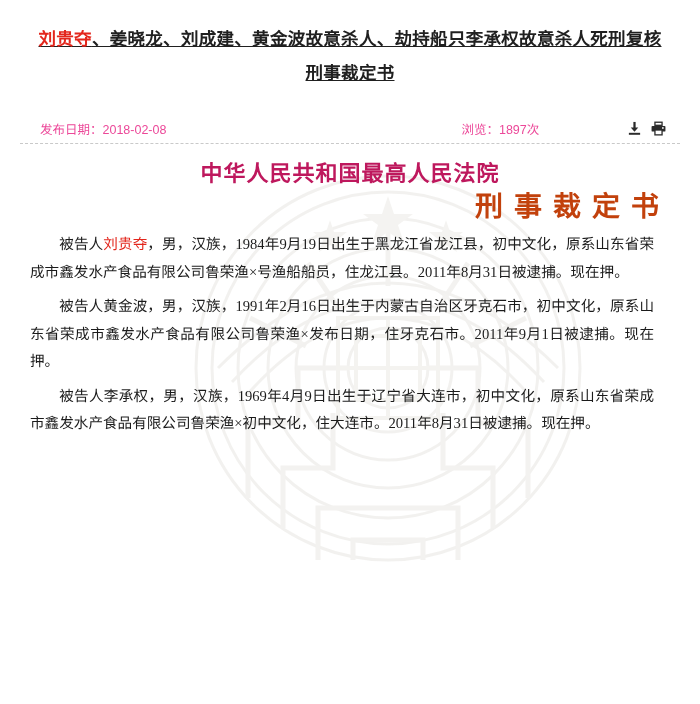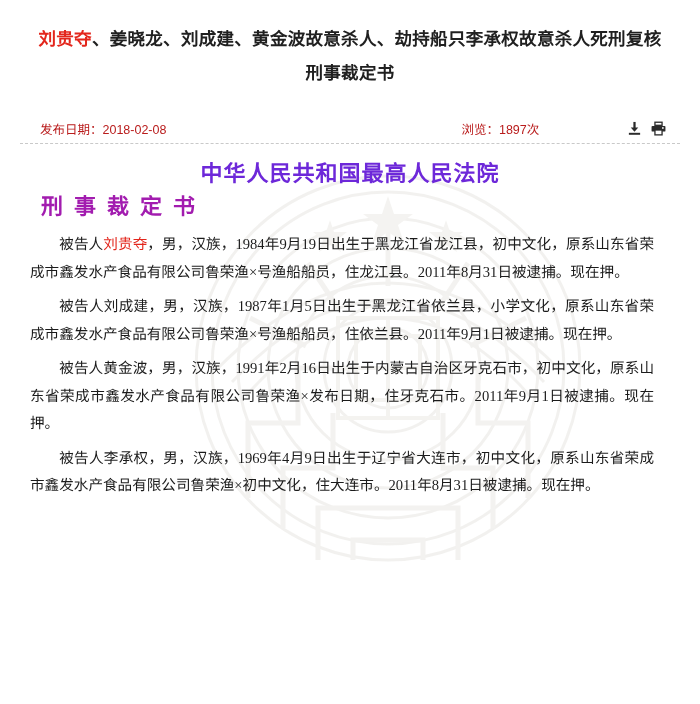--- a/index.html
+++ b/index.html
@@ -35,34 +35,35 @@
     position:relative;z-index:2;
     margin:0;
     padding:22px 38px 0 38px;
     text-align:center;
     font-family:"Liberation Sans","DejaVu Sans",sans-serif;
     font-size:17.5px;
     font-weight:700;
     line-height:34px;
     letter-spacing:0.3px;
     color:#202020;
+    text-decoration:underline;
   }
   .doc-title .hl{color:#e3261c;}
 
   
   .meta-bar{
     position:relative;z-index:2;
     margin:24px 20px 0 20px;
     height:29px;
     display:flex;
     align-items:center;
     border-bottom:1px dashed #c9c9c9;
     font-family:"Liberation Sans","DejaVu Sans",sans-serif;
     font-size:12.5px;
-    color:#b91c1c;
+    color:#ec4899;
   }
   .meta-left{ margin-left:20px; white-space:nowrap; }
   .meta-center{ margin-left:295px; white-space:nowrap; }
   .meta-actions{
     margin-left:auto;
     margin-right:14px;
     display:flex;
     align-items:center;
     gap:9px;
   }
@@ -80,32 +81,32 @@
     margin:0;
     padding:14px 30px 0 30px;
   }
   .court-name{
     margin:0;
     text-align:center;
     font-size:22px;
     font-weight:600;
     line-height:31px;
     letter-spacing:1px;
-    color:#6d28d9;
+    color:#be185d;
     font-family:"Liberation Serif","DejaVu Serif",serif;
   }
   .doc-kind{
     margin:2px 0 0 0;
-    text-align:left;
-    font-size:22px;
+    text-align:right;
+    font-size:28px;
     font-weight:600;
     line-height:31px;
     letter-spacing:11px;
     text-indent:11px;
-    color:#a21caf;
+    color:#c2410c;
     font-family:"Liberation Serif","DejaVu Serif",serif;
   }
   .para{
     margin:7px 16px 0 0;
     text-indent:2em;
     font-size:14.6px;
     line-height:27.5px;
     text-align:justify;
     text-justify:inter-ideograph;
     color:#1b1b1b;
@@ -187,23 +188,20 @@
 
   <div class="doc-body">
     <div class="court-name">中华人民共和国最高人民法院</div>
     <div class="doc-kind">刑事裁定书</div>
 
     <p class="para">
       <span>被告人</span><span class="hl">刘贵夺</span><span>，男，汉族，1984年9月19日出生于黑龙江省龙江县，初中文化，原系山东省荣成市鑫发水产食品有限公司鲁荣渔×号渔船船员，住龙江县。2011年8月31日被逮捕。现在押。</span>
     </p>
 
 
-    <p class="para">
-      <span>被告人</span><span>刘成建</span><span>，男，汉族，1987年1月5日出生于黑龙江省依兰县，小学文化，原系山东省荣成市鑫发水产食品有限公司鲁荣渔×号渔船船员，住依兰县。2011年9月1日被逮捕。现在押。</span>
-    </p>
 
     <p class="para">
       <span>被告人</span><span>黄金波</span><span>，男，汉族，1991年2月16日出生于内蒙古自治区牙克石市，初中文化，原系山东省荣成市鑫发水产食品有限公司鲁荣渔×发布日期，住牙克石市。2011年9月1日被逮捕。现在押。</span>
     </p>
 
     <p class="para">
       <span>被告人</span><span>李承权</span><span>，男，汉族，1969年4月9日出生于辽宁省大连市，初中文化，原系山东省荣成市鑫发水产食品有限公司鲁荣渔×初中文化，住大连市。2011年8月31日被逮捕。现在押。</span>
     </p>
   </div>
 

